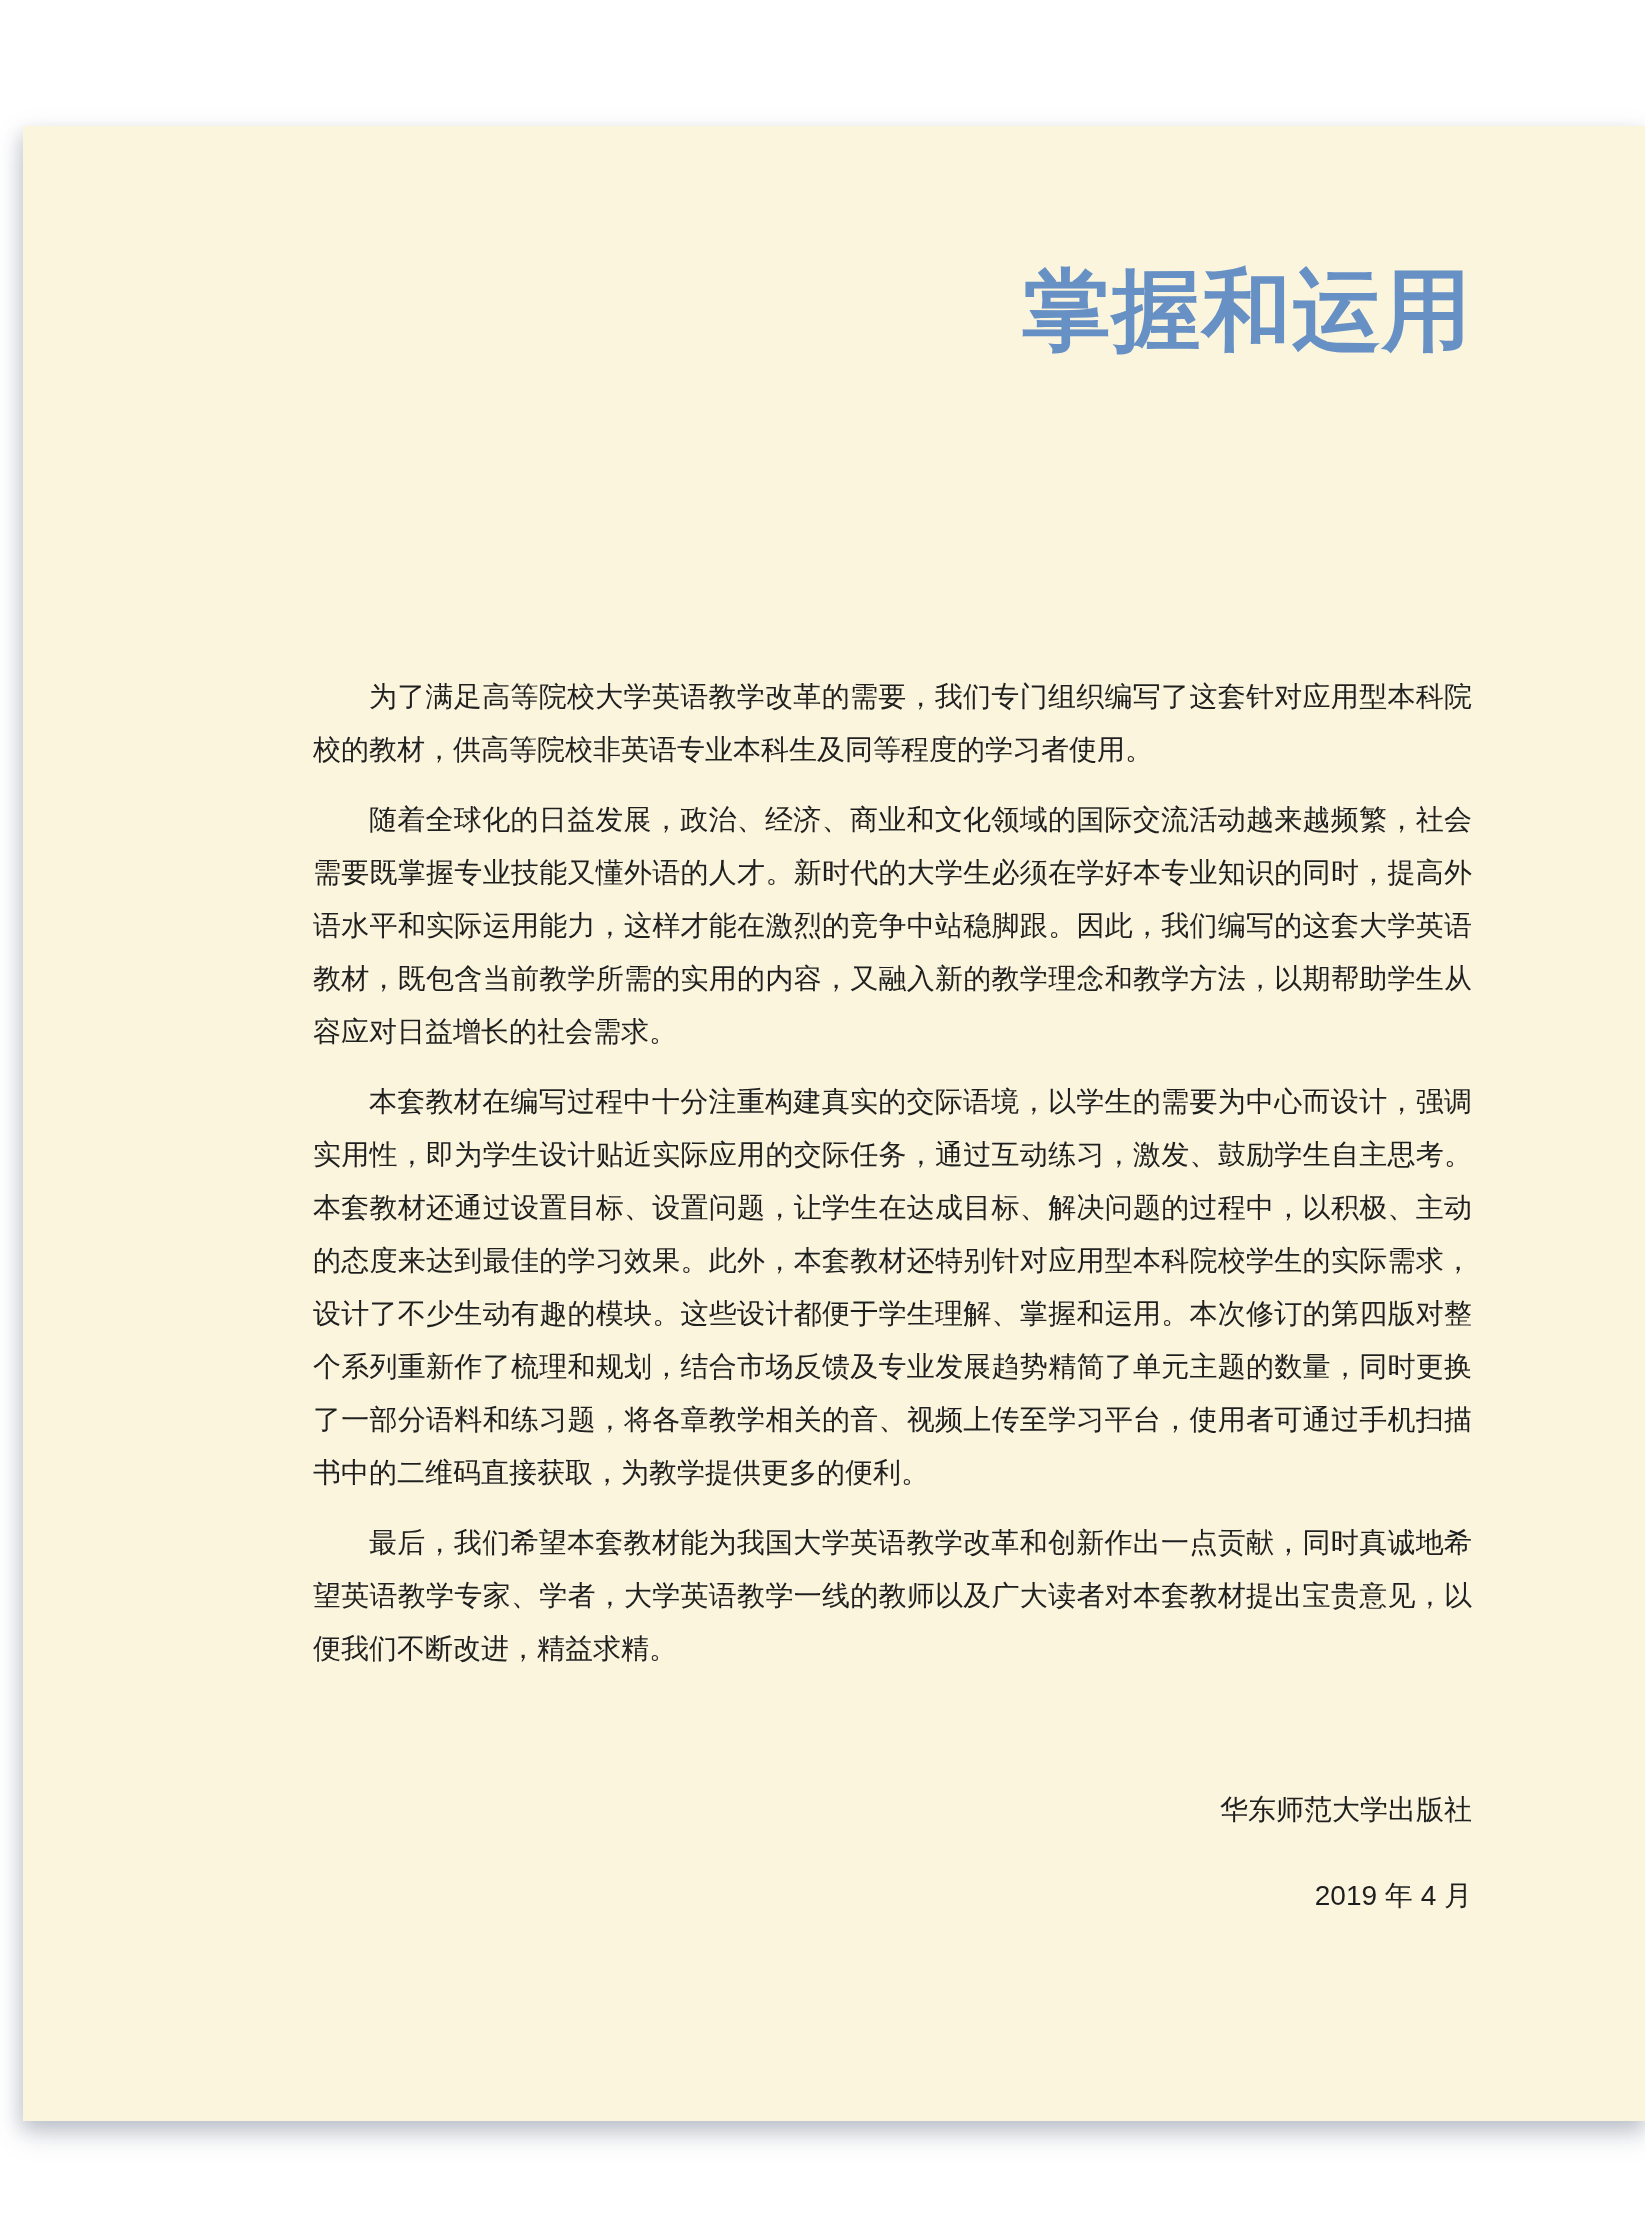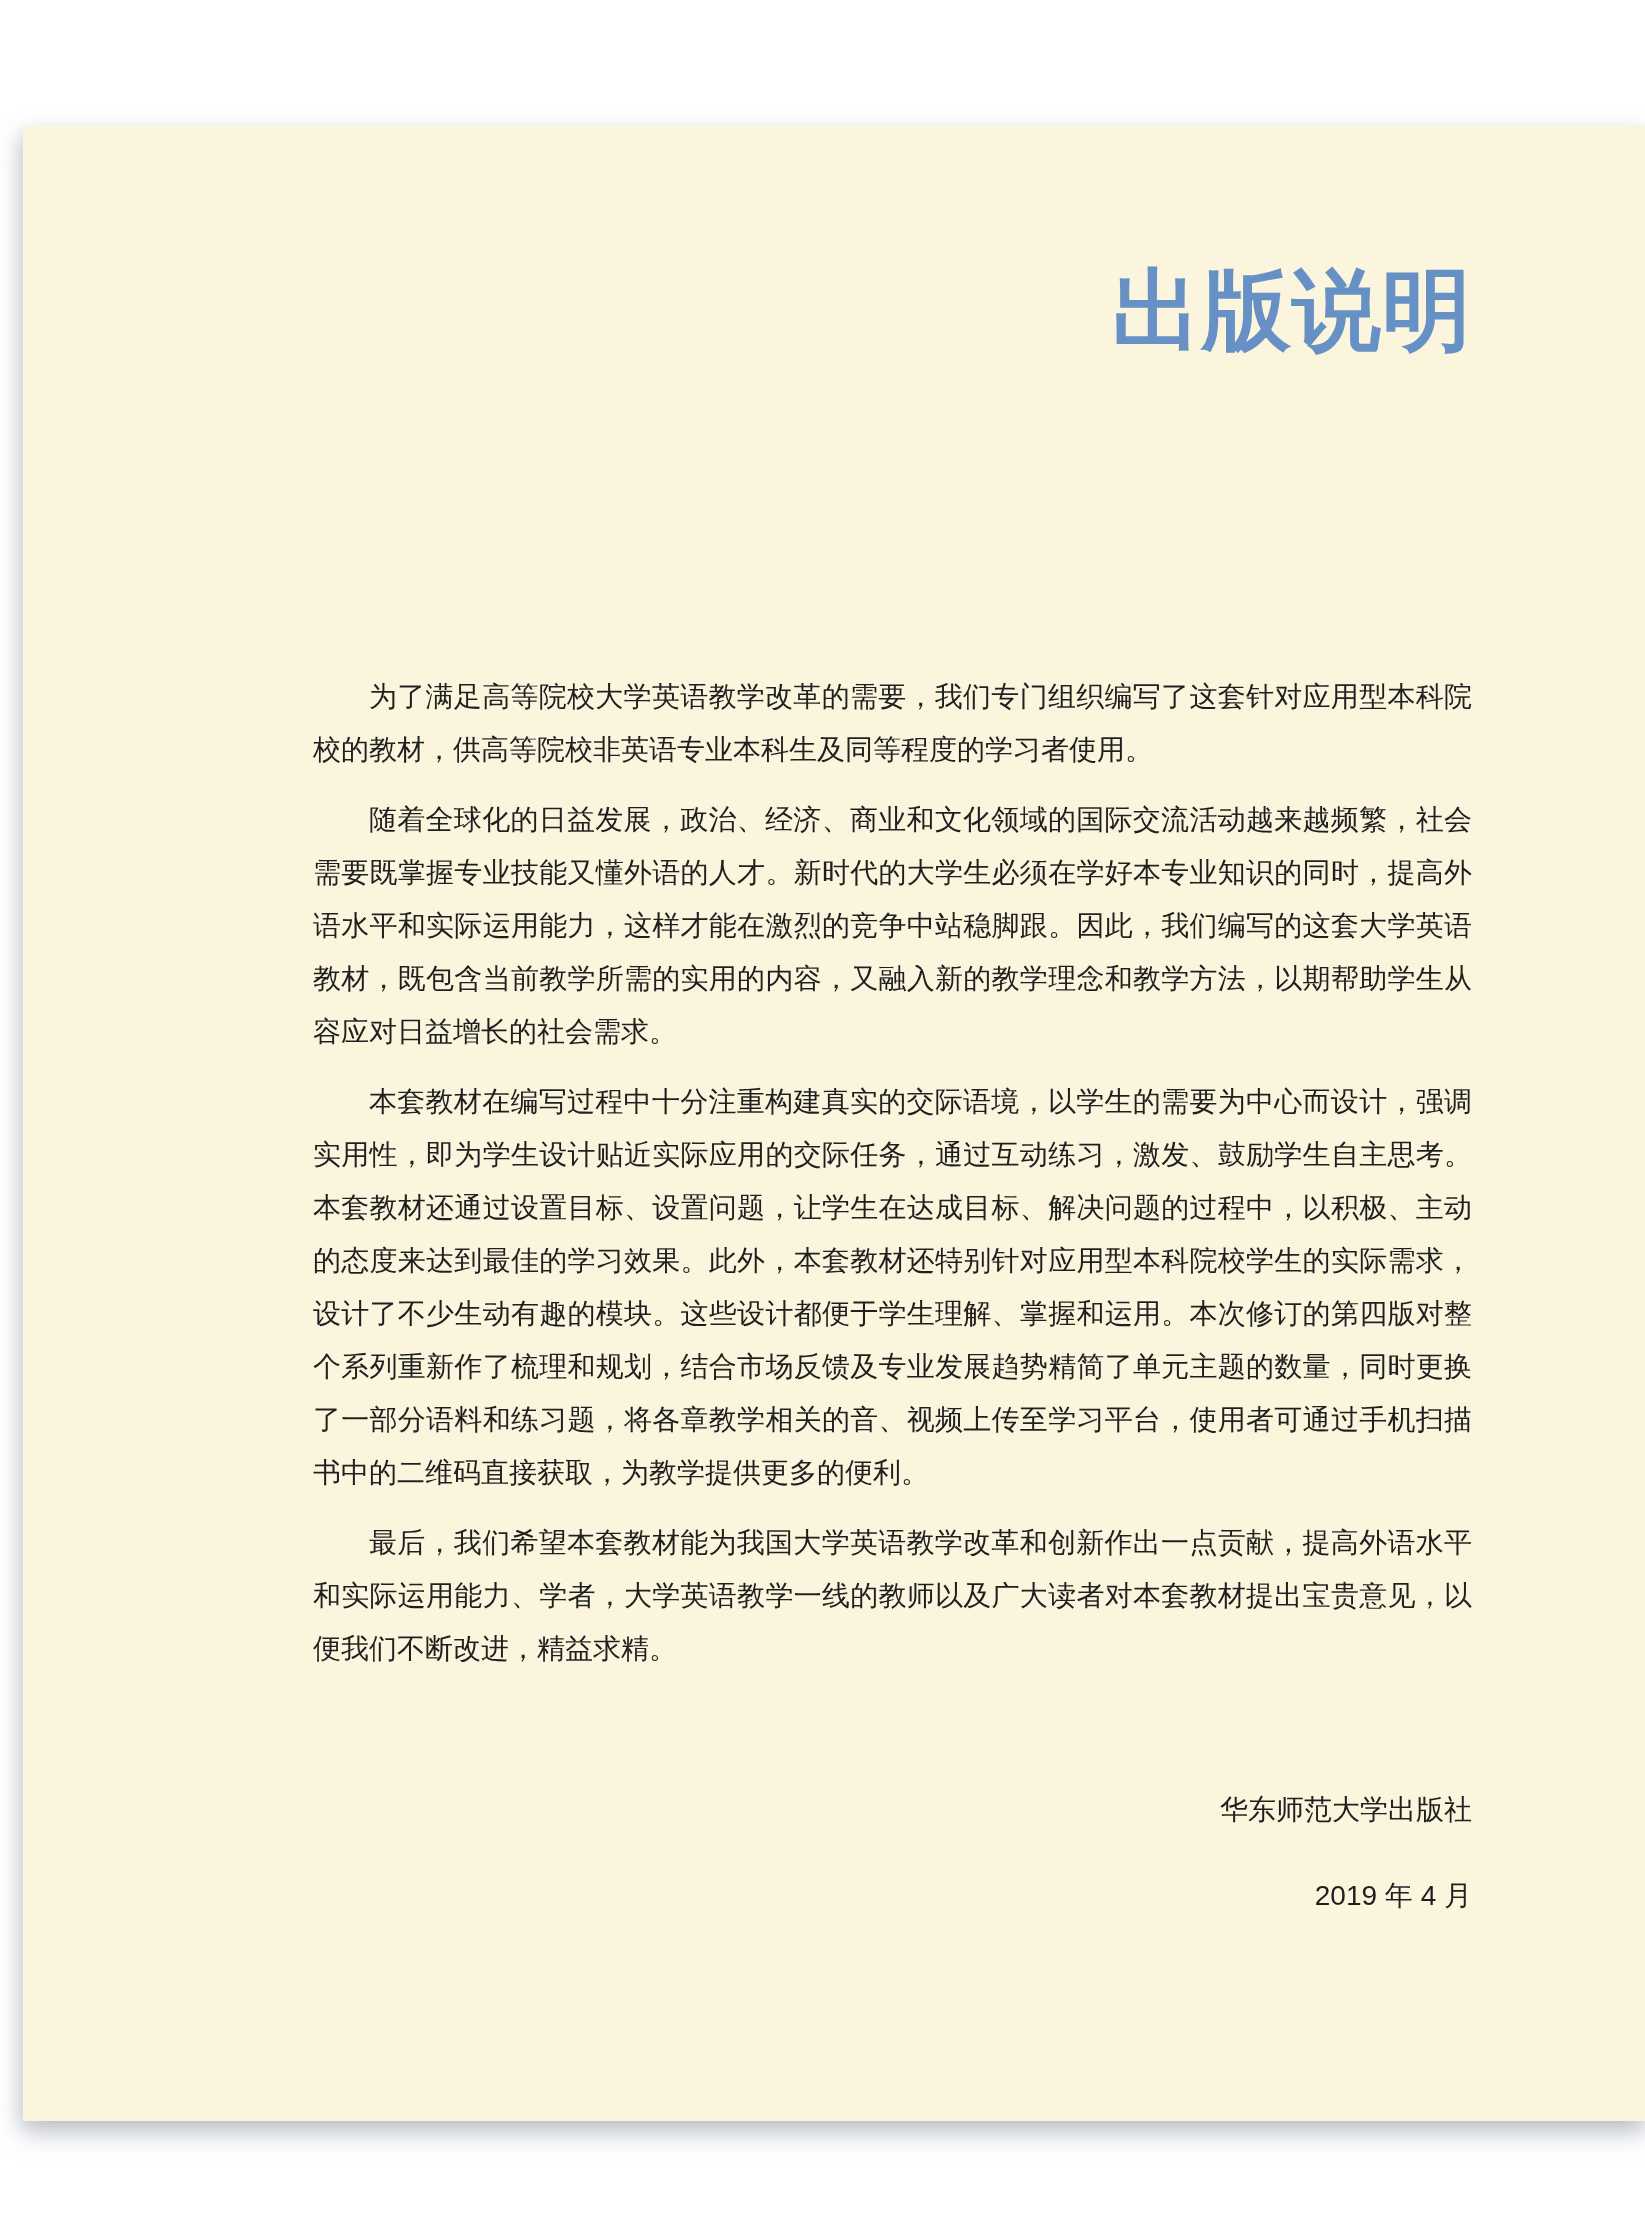--- a/index.html
+++ b/index.html
@@ -81,27 +81,27 @@
     line-height: 53px;
     margin-top: 33px;
     white-space: nowrap;
   }
 </style>
 </head>
 <body>
 
 <div class="paper">
 
-  <h1 class="page-title">出版说明</h1>
+  <h1 class="page-title">掌握和运用</h1>
 
   <div class="body-text">
     <p>为了满足高等院校大学英语教学改革的需要，我们专门组织编写了这套针对应用型本科院校的教材，供高等院校非英语专业本科生及同等程度的学习者使用。</p>
     <p>随着全球化的日益发展，政治、经济、商业和文化领域的国际交流活动越来越频繁，社会需要既掌握专业技能又懂外语的人才。新时代的大学生必须在学好本专业知识的同时，提高外语水平和实际运用能力，这样才能在激烈的竞争中站稳脚跟。因此，我们编写的这套大学英语教材，既包含当前教学所需的实用的内容，又融入新的教学理念和教学方法，以期帮助学生从容应对日益增长的社会需求。</p>
     <p>本套教材在编写过程中十分注重构建真实的交际语境，以学生的需要为中心而设计，强调实用性，即为学生设计贴近实际应用的交际任务，通过互动练习，激发、鼓励学生自主思考。本套教材还通过设置目标、设置问题，让学生在达成目标、解决问题的过程中，以积极、主动的态度来达到最佳的学习效果。此外，本套教材还特别针对应用型本科院校学生的实际需求，设计了不少生动有趣的模块。这些设计都便于学生理解、掌握和运用。本次修订的第四版对整个系列重新作了梳理和规划，结合市场反馈及专业发展趋势精简了单元主题的数量，同时更换了一部分语料和练习题，将各章教学相关的音、视频上传至学习平台，使用者可通过手机扫描书中的二维码直接获取，为教学提供更多的便利。</p>
-    <p>最后，我们希望本套教材能为我国大学英语教学改革和创新作出一点贡献，提高外语水平和实际运用能力、学者，大学英语教学一线的教师以及广大读者对本套教材提出宝贵意见，以便我们不断改进，精益求精。</p>
+    <p>最后，我们希望本套教材能为我国大学英语教学改革和创新作出一点贡献，同时真诚地希望英语教学专家、学者，大学英语教学一线的教师以及广大读者对本套教材提出宝贵意见，以便我们不断改进，精益求精。</p>
   </div>
 
   <div class="signature">
     <div class="signature-inner">
       <div class="publisher">华东师范大学出版社</div>
       <div class="date">2019 年 4 月</div>
     </div>
   </div>
 
 </div>

